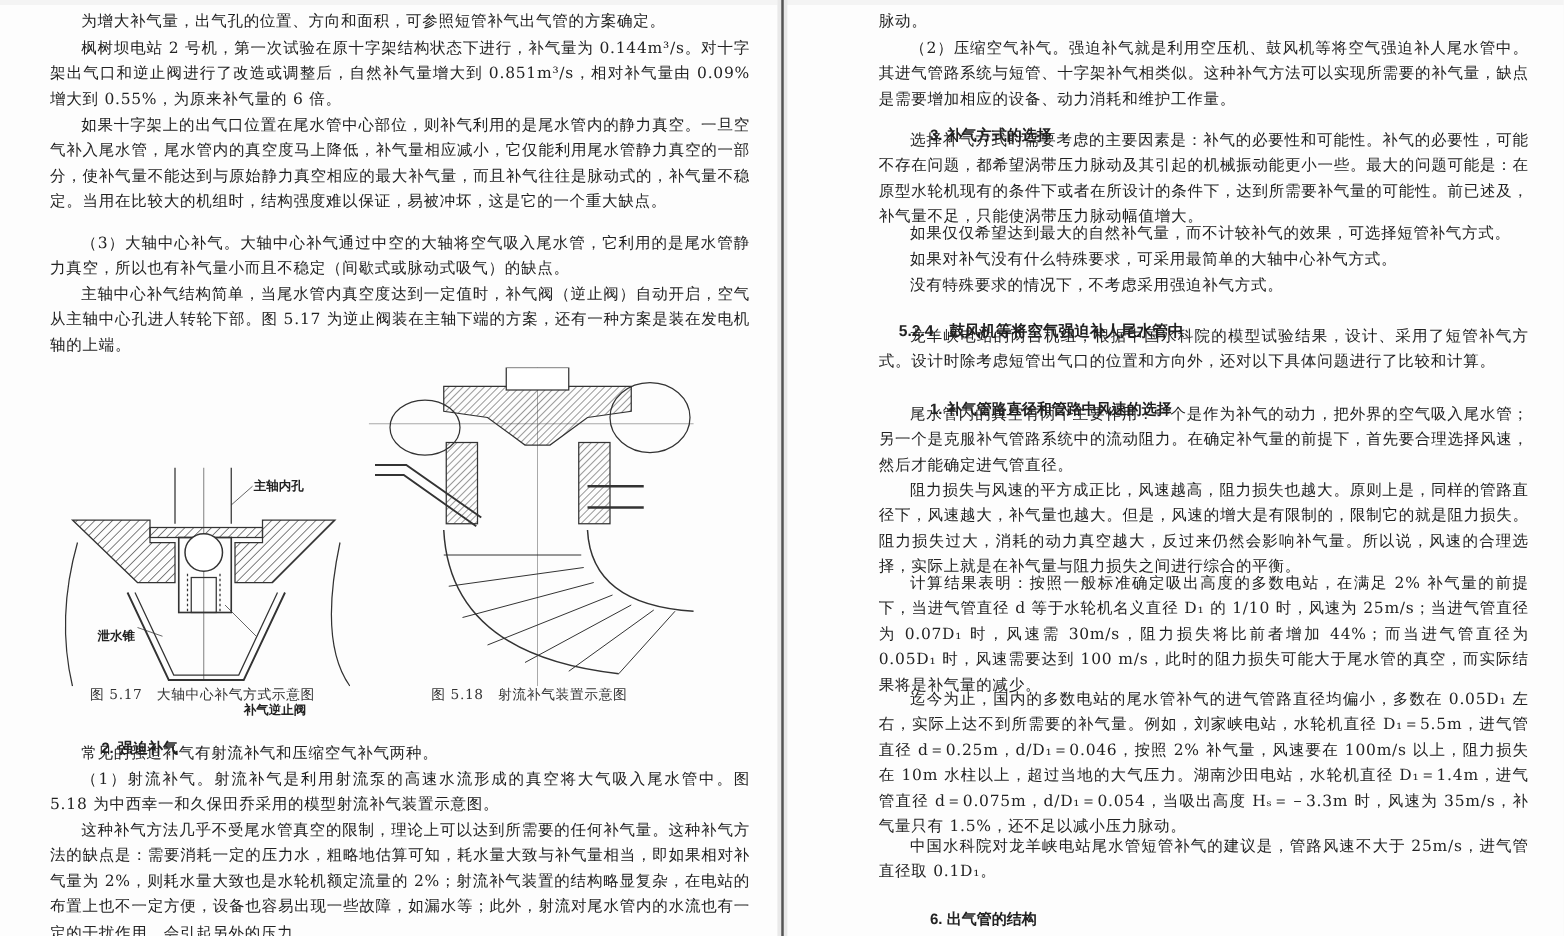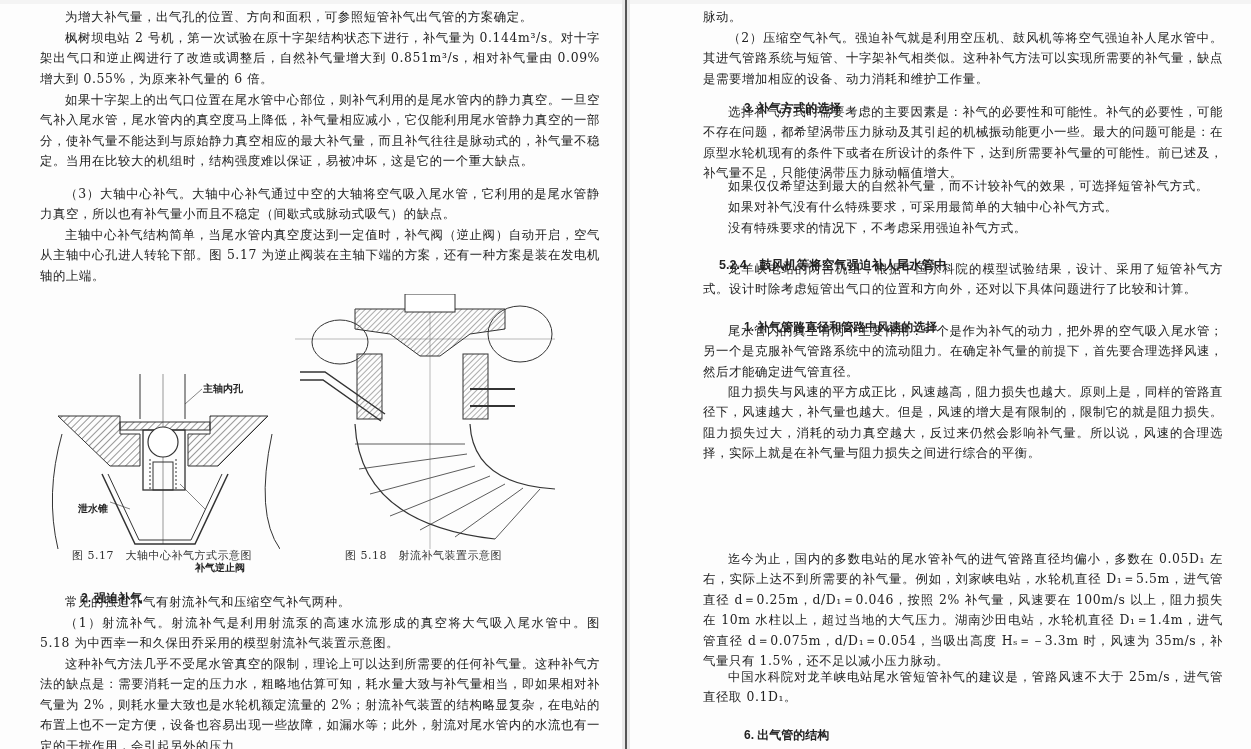--- a/index.html
+++ b/index.html
@@ -133,16 +133,17 @@
   <p class="h" style="left:98px;top:78px;">3. 补气方式的选择</p>
   <p class="p" style="left:73px;top:98px;width:520px;text-indent:25px;">选择补气方式时需要考虑的主要因素是：补气的必要性和可能性。补气的必要性，可能不存在问题，都希望涡带压力脉动及其引起的机械振动能更小一些。最大的问题可能是：在原型水轮机现有的条件下或者在所设计的条件下，达到所需要补气量的可能性。前已述及，补气量不足，只能使涡带压力脉动幅值增大。</p>
   <p class="p" style="left:73px;top:172px;width:520px;text-indent:25px;">如果仅仅希望达到最大的自然补气量，而不计较补气的效果，可选择短管补气方式。</p>
   <p class="p" style="left:73px;top:193px;width:520px;text-indent:25px;">如果对补气没有什么特殊要求，可采用最简单的大轴中心补气方式。</p>
   <p class="p" style="left:73px;top:214px;width:520px;text-indent:25px;">没有特殊要求的情况下，不考虑采用强迫补气方式。</p>
   <p class="h sec" style="left:73px;top:235px;">5.2.4　鼓风机等将空气强迫补人尾水管中</p>
   <p class="p" style="left:73px;top:255px;width:520px;text-indent:25px;">龙羊峡电站的两台机组，根据中国水科院的模型试验结果，设计、采用了短管补气方式。设计时除考虑短管出气口的位置和方向外，还对以下具体问题进行了比较和计算。</p>
   <p class="h" style="left:98px;top:297px;">1. 补气管路直径和管路中风速的选择</p>
   <p class="p" style="left:73px;top:317px;width:520px;text-indent:25px;">尾水管内的真空有两个主要作用：一个是作为补气的动力，把外界的空气吸入尾水管；另一个是克服补气管路系统中的流动阻力。在确定补气量的前提下，首先要合理选择风速，然后才能确定进气管直径。</p>
   <p class="p" style="left:73px;top:378px;width:520px;text-indent:25px;">阻力损失与风速的平方成正比，风速越高，阻力损失也越大。原则上是，同样的管路直径下，风速越大，补气量也越大。但是，风速的增大是有限制的，限制它的就是阻力损失。阻力损失过大，消耗的动力真空越大，反过来仍然会影响补气量。所以说，风速的合理选择，实际上就是在补气量与阻力损失之间进行综合的平衡。</p>
+  <p class="p" style="left:73px;top:452px;width:520px;text-indent:25px;">计算结果表明：按照一般标准确定吸出高度的多数电站，在满足 2% 补气量的前提下，当进气管直径 d 等于水轮机名义直径 D₁ 的 1/10 时，风速为 25m/s；当进气管直径为 0.07D₁ 时，风速需 30m/s，阻力损失将比前者增加 44%；而当进气管直径为 0.05D₁ 时，风速需要达到 100 m/s，此时的阻力损失可能大于尾水管的真空，而实际结果将是补气量的减少。</p>
   <p class="p" style="left:73px;top:545px;width:520px;text-indent:25px;">迄今为止，国内的多数电站的尾水管补气的进气管路直径均偏小，多数在 0.05D₁ 左右，实际上达不到所需要的补气量。例如，刘家峡电站，水轮机直径 D₁＝5.5m，进气管直径 d＝0.25m，d/D₁＝0.046，按照 2% 补气量，风速要在 100m/s 以上，阻力损失在 10m 水柱以上，超过当地的大气压力。湖南沙田电站，水轮机直径 D₁＝1.4m，进气管直径 d＝0.075m，d/D₁＝0.054，当吸出高度 Hₛ＝－3.3m 时，风速为 35m/s，补气量只有 1.5%，还不足以减小压力脉动。</p>
   <p class="p" style="left:73px;top:663px;width:520px;text-indent:25px;">中国水科院对龙羊峡电站尾水管短管补气的建议是，管路风速不大于 25m/s，进气管直径取 0.1D₁。</p>
   <p class="h" style="left:98px;top:705px;">6. 出气管的结构</p>
 </div>
 
 </body></html>

